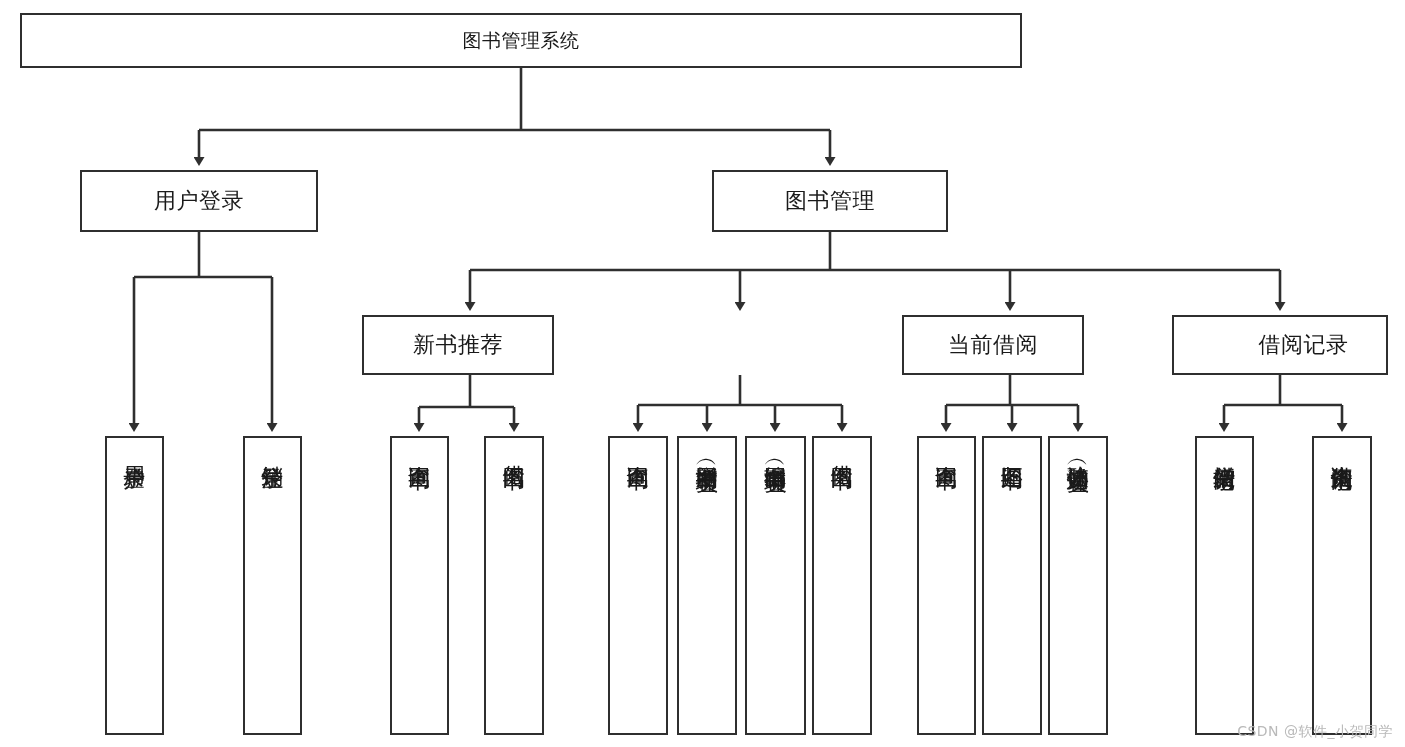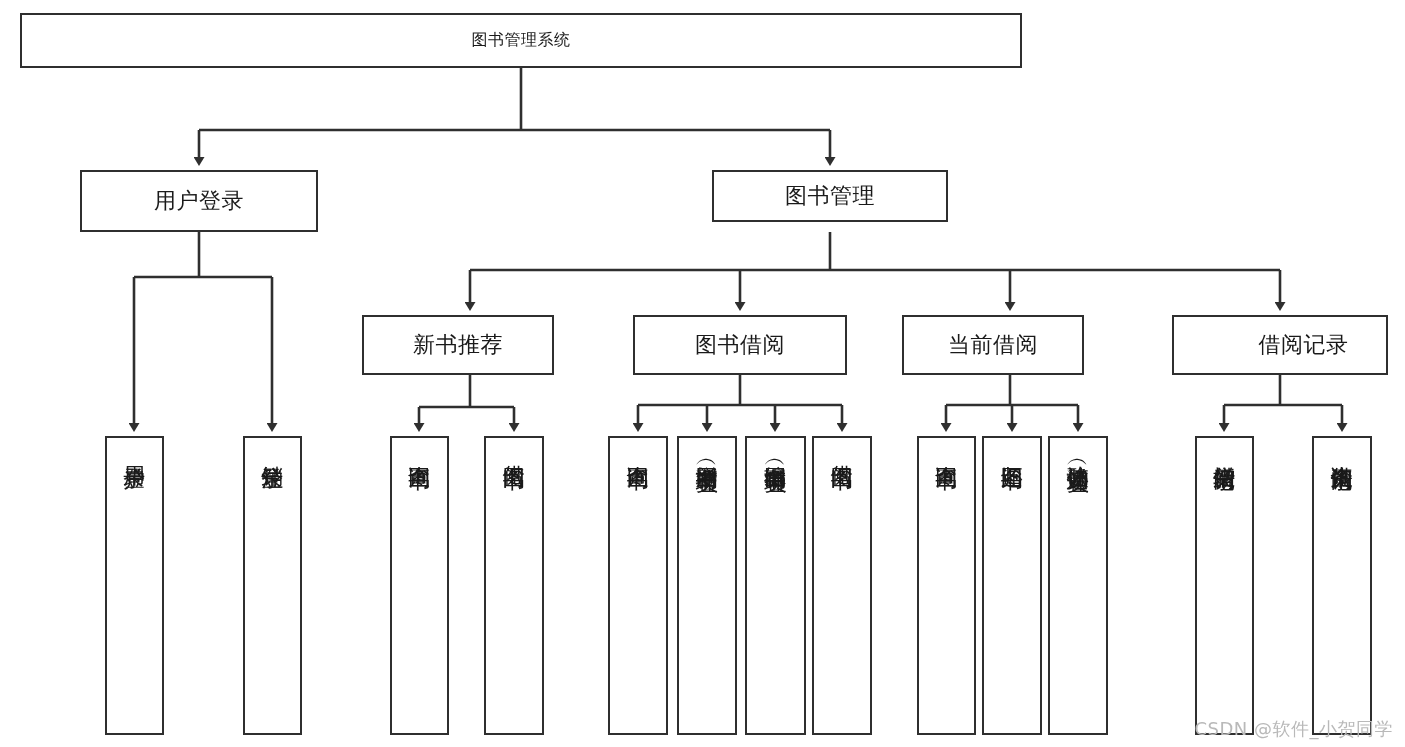--- a/index.html
+++ b/index.html
@@ -39,41 +39,41 @@
     text-align: center;
     line-height: 1.18;
   }
   
   .node.horiz .label {
     writing-mode: horizontal-tb;
     font-size: 22px;
     letter-spacing: 0.5px;
   }
   .node.root .label {
-    font-size: 16px;
+    font-size: 19px;
   }
   
   .node.vert {
     padding-top: 10px;
     align-items: flex-start;
     justify-content: center;
   }
   .node.vert .label {
     writing-mode: vertical-rl;
     text-orientation: upright;
     font-size: 22px;
     line-height: 1.25;
     letter-spacing: 1px;
     white-space: nowrap;
   }
   #watermark {
     position: absolute;
     right: 12px;
     bottom: 6px;
-    font-size: 18px;
+    font-size: 14px;
     color: #b9b9b9;
     letter-spacing: 0.5px;
     white-space: nowrap;
     pointer-events: none;
   }
 </style>
 </head>
 <body>
 
 <div id="canvas">
@@ -129,30 +129,27 @@
     </g>
   </svg>
 
   <div class="node horiz root" style="left:20px; top:13px; width:1002px; height:55px;">
     <span class="label">图书管理系统</span>
   </div>
 
   <div class="node horiz" style="left:80px; top:170px; width:238px; height:62px;">
     <span class="label">用户登录</span>
   </div>
-  <div class="node horiz" style="left:712px; top:170px; width:236px; height:52px;">
+  <div class="node horiz" style="left:712px; top:170px; width:236px; height:62px;">
     <span class="label">图书管理</span>
   </div>
 
   <div class="node horiz" style="left:362px; top:315px; width:192px; height:60px;">
     <span class="label">新书推荐</span>
   </div>
-  <div class="node horiz" style="left:633px; top:315px; width:214px; height:60px;">
-    <span class="label">图书借阅</span>
-  </div>
   <div class="node horiz" style="left:902px; top:315px; width:182px; height:60px;">
     <span class="label">当前借阅</span>
   </div>
   <div class="node horiz" style="left:1172px; top:315px; width:216px; height:60px;padding-left:47px;">
     <span class="label">借阅记录</span>
   </div>
 
   <div class="node vert" style="left:105px; top:436px; width:59px; height:299px;">
     <span class="label">用户登录</span>
   </div>

